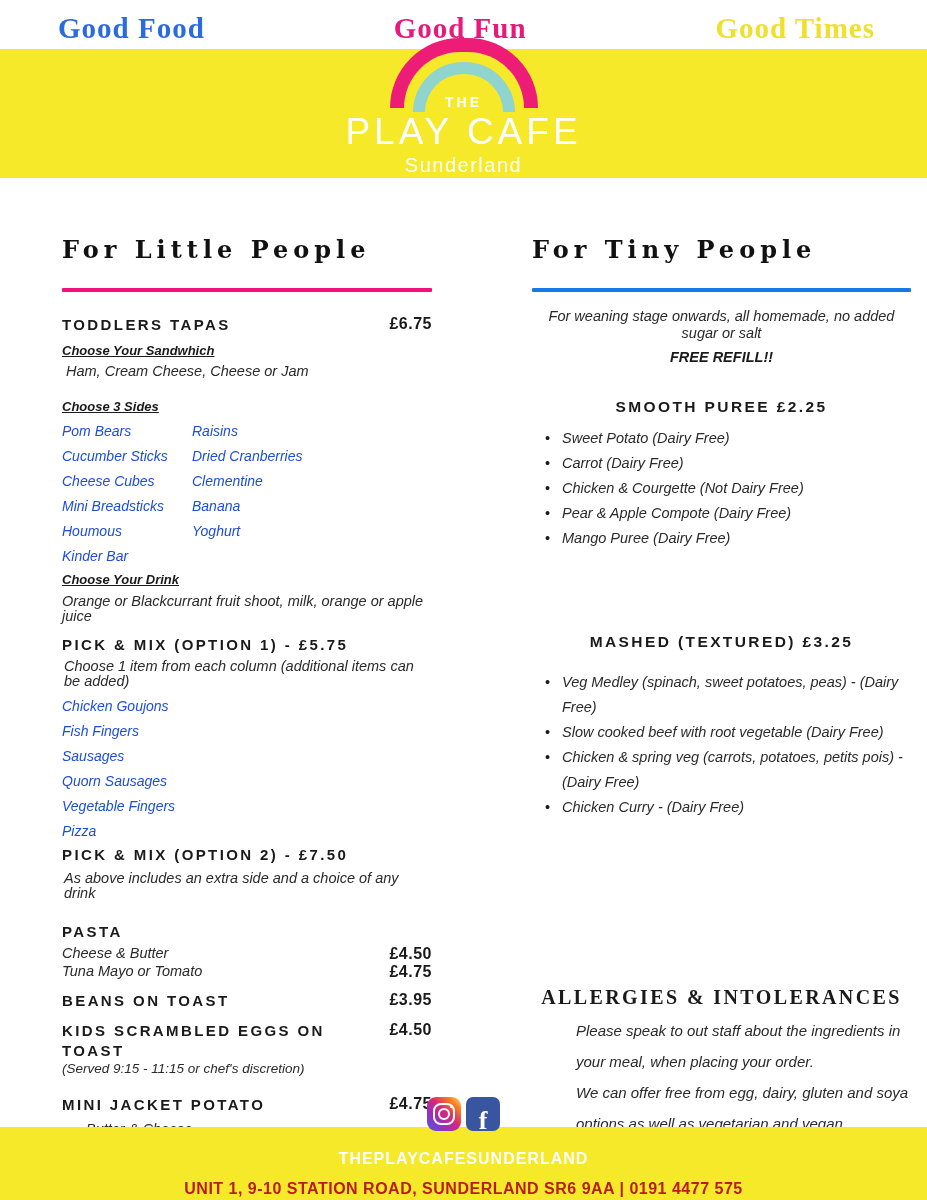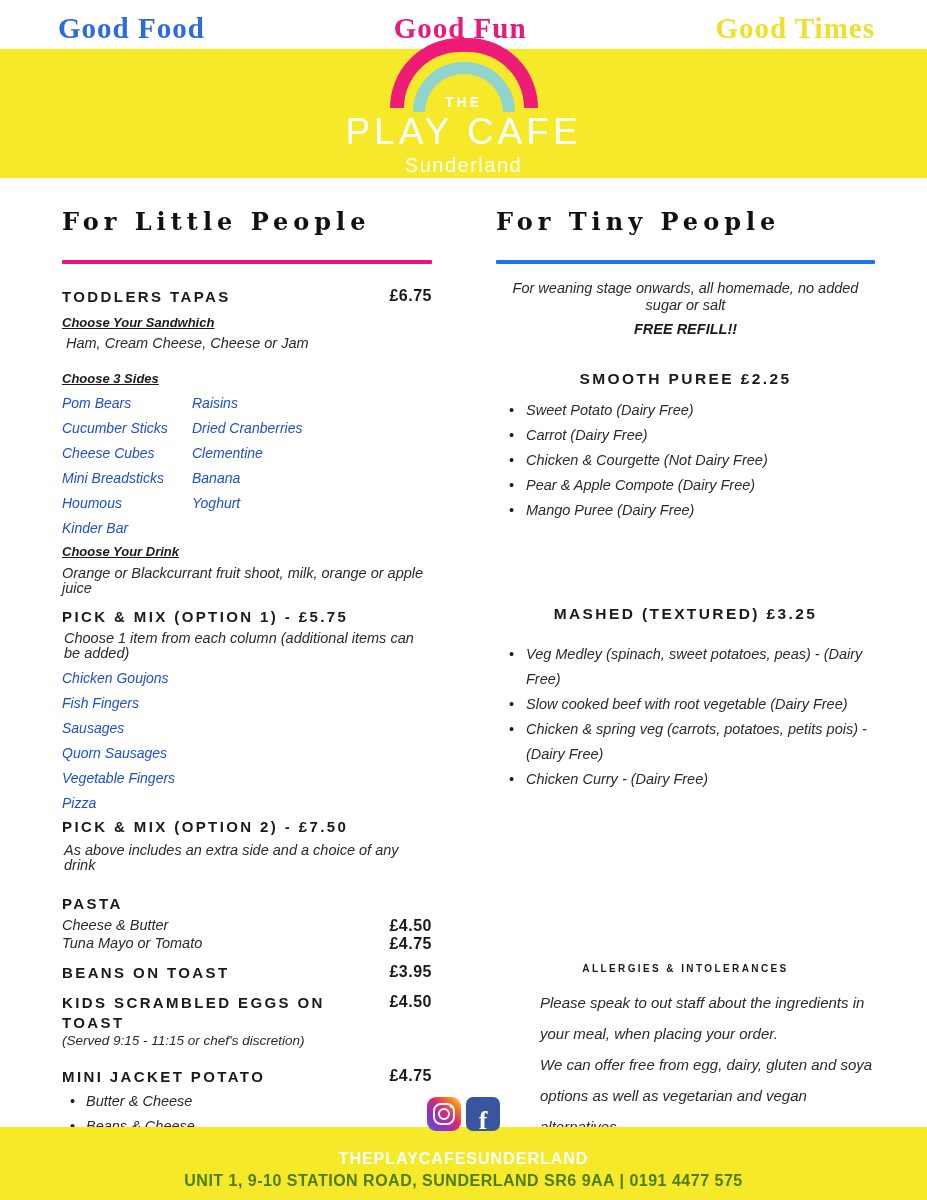--- a/index.html
+++ b/index.html
@@ -53,21 +53,21 @@
   .logo-title {
     margin-top:9px;
     color:#ffffff; font-weight:400; font-size:37px; letter-spacing:4px;
   }
   .logo-sub {
     margin-top:1px;
     color:#ffffff; font-weight:400; font-size:20px; letter-spacing:1.5px;
   }
 
   
-  .content { display:flex; padding:28px 36px 0 62px; gap:64px; }
+  .content { display:flex; padding:28px 36px 0 62px; gap:100px;margin-top:28px; }
   .col-left  { width:370px; flex:none; }
   .col-right { width:379px; flex:none; }
 
   .col-title {
     font-family:"DejaVu Serif", serif;
     font-size:24px; font-weight:600; letter-spacing:5px;
     color:#111; line-height:32px; white-space:nowrap;
   }
   .rule { height:4px; margin-top:22px; border-radius:1px; }
   .rule-pink { background:#f0117c; }
@@ -142,22 +142,22 @@
 
   .footer-band {
     position:absolute; top:1127px; left:0; width:100%; height:73px;
     background:#f6e929; text-align:center; z-index:2;
   }
   .footer-handle {
     padding-top:23px;
     color:#ffffff; font-weight:700; font-size:16px; letter-spacing:1px;
   }
   .footer-address {
-    margin-top:4px;
-    color:#4d7c0f; font-weight:700; font-size:16px; letter-spacing:0.5px;
+    margin-top:12px;
+    color:#b91c1c; font-weight:700; font-size:16px; letter-spacing:0.5px;
   }
 </style>
 </head>
 <body>
 
 <div class="tagline-row">
   <span class="tagline blue">Good Food</span>
   <span class="tagline pink">Good Fun</span>
   <span class="tagline yellow">Good Times</span>
 </div>
@@ -286,21 +286,21 @@
 
     <div class="caps centered" style="margin-top:81px; font-size:15.5px;">MASHED (TEXTURED) £3.25</div>
     <div class="bullet-list" style="margin-top:18px;">
 
     <div class="bullet-item">Veg Medley (spinach, sweet potatoes, peas) - (Dairy Free)</div>
         <div class="bullet-item">Slow cooked beef with root vegetable (Dairy Free)</div>
         <div class="bullet-item">Chicken &amp; spring veg (carrots, potatoes, petits pois) - (Dairy Free)</div>
         <div class="bullet-item">Chicken Curry - (Dairy Free)</div>
       </div>
 
-    <div class="caps centered" style="margin-top:167px; font-size:10px;">ALLERGIES &amp; INTOLERANCES</div>
+    <div class="caps centered" style="margin-top:167px; font-size:20px;font-family:Liberation Serif, serif;">ALLERGIES &amp; INTOLERANCES</div>
     <div class="allergy-para" style="margin-top:8px;">
 
     <div>Please speak to out staff about the ingredients in your meal, when placing your order.</div>
         <div>We can offer free from egg, dairy, gluten and soya options as well as vegetarian and vegan alternatives</div>
       </div>
   </div>
 </div>
 
 <div class="social-row">
   <div class="ig-icon">

